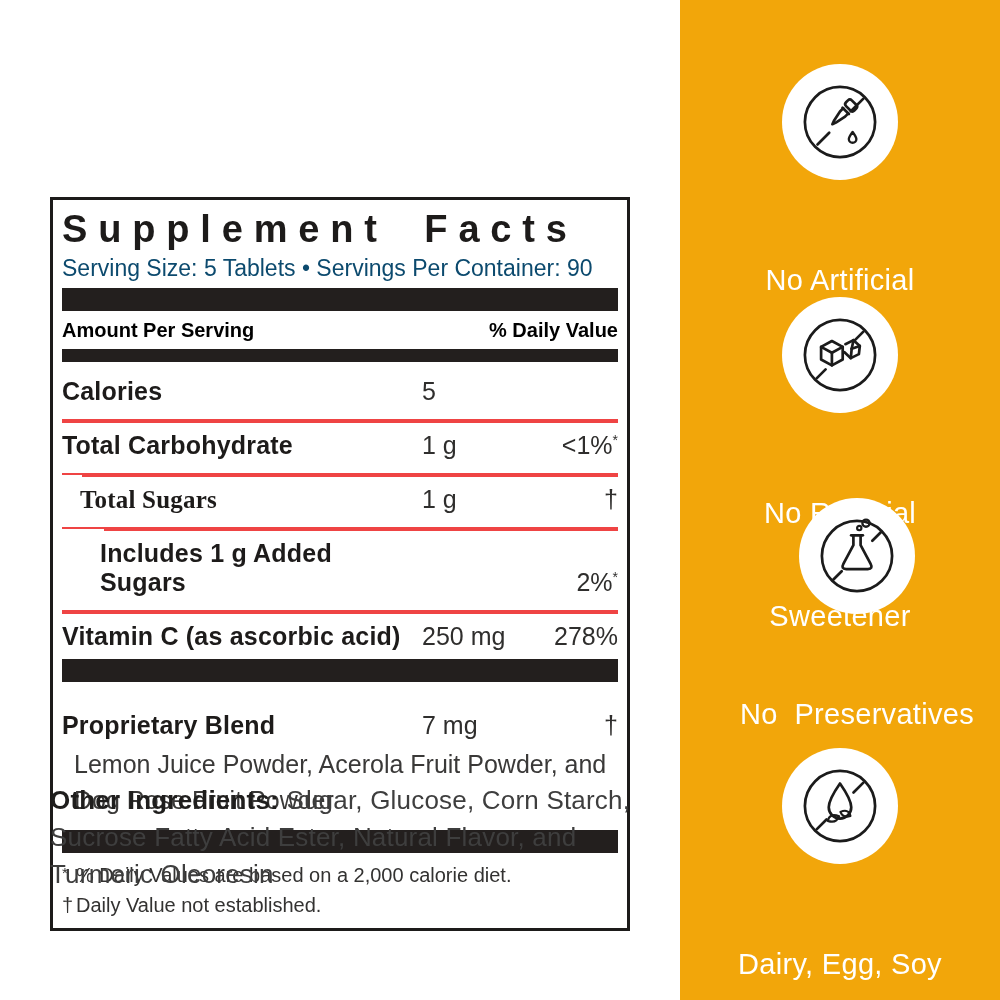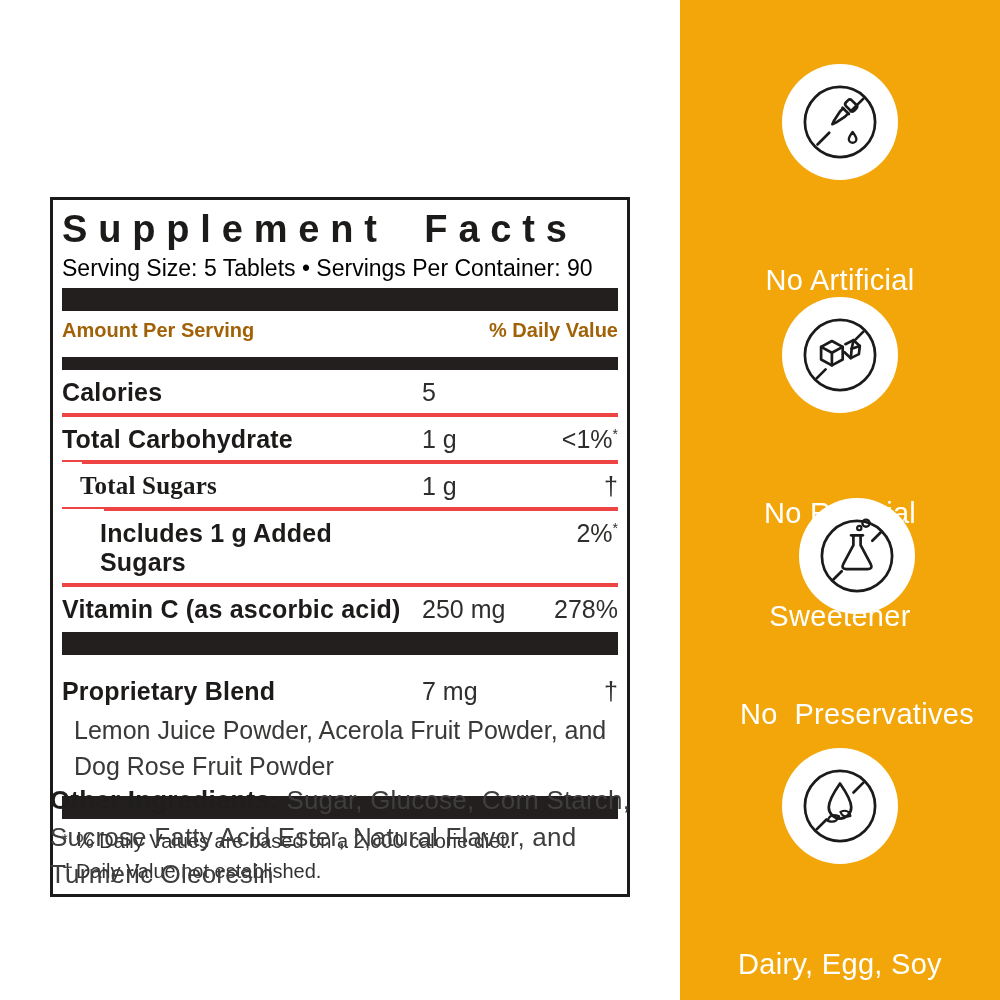--- a/index.html
+++ b/index.html
@@ -20,31 +20,31 @@
   .sf-box {
     position:absolute; left:50px; top:197px; width:580px;
     border:3px solid #1d1b1a; padding:6px 9px 8px 9px; background:#fff;
   }
   .sf-title {
     font-size:38px; font-weight:700; color:#1d1b1a;
     letter-spacing:0.285em; word-spacing:0.40em; white-space:nowrap;
     line-height:1.15; overflow:hidden; margin-top:2px;
   }
   .sf-serving {
-    font-size:23px; color:#000000; margin-top:3px; white-space:nowrap;
+    font-size:23px; color:#0c4a6e; margin-top:3px; white-space:nowrap;
   }
   .bar-lg { height:23px; background:#231f1e; margin-top:6px; }
   .bar-md { height:13px; background:#231f1e; }
   .sf-header {
     display:flex; justify-content:space-between; align-items:baseline;
-    font-size:20px; font-weight:700; color:#a16207; padding:8px 0 15px 0;
+    font-size:20px; font-weight:700; color:#000000; padding:8px 0 7px 0;
   }
   .row {
-    position:relative; display:flex; align-items:flex-start;
-    padding:8px 0 6px 0; font-size:25px;
+    position:relative; display:flex; align-items:flex-end;
+    padding:8px 0 6px 0; font-size:25px;margin-top:7px;
   }
   .row .name  { flex:1; font-weight:700; color:#1d1b1a; letter-spacing:0.2px; }
   .row .amt   { width:108px; color:#2f2e2d; }
   .row .dv    { width:88px; text-align:right; color:#2f2e2d; }
   .row .dv sup { font-size:14px; }
   .row.bt  { border-top:4px solid #ef4444; }
   .row.ind1 .name { padding-left:18px;font-family:Liberation Serif, serif; }
   .row.ind2 .name { padding-left:38px; }
   .row.ind1::before, .row.ind2::before {
     content:""; position:absolute; top:-2px; left:0; height:2px; background:#ffffff;

